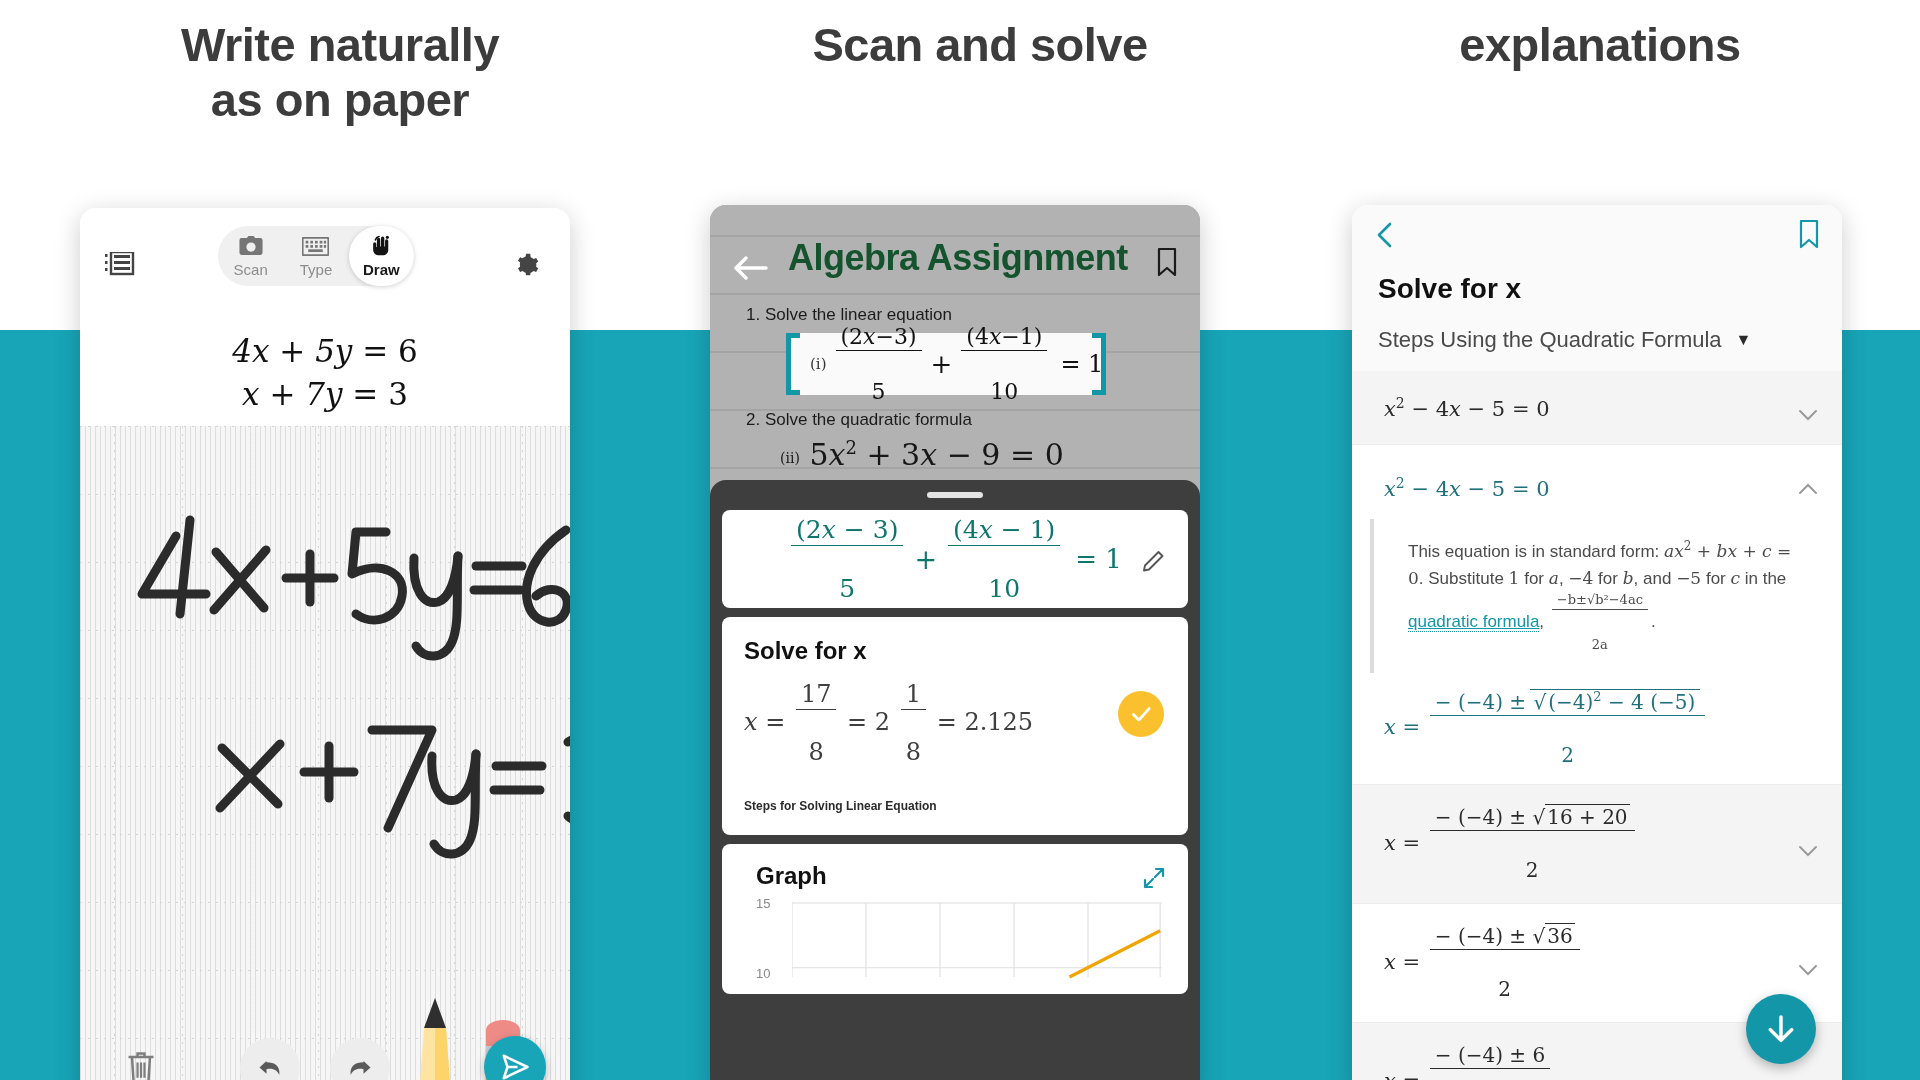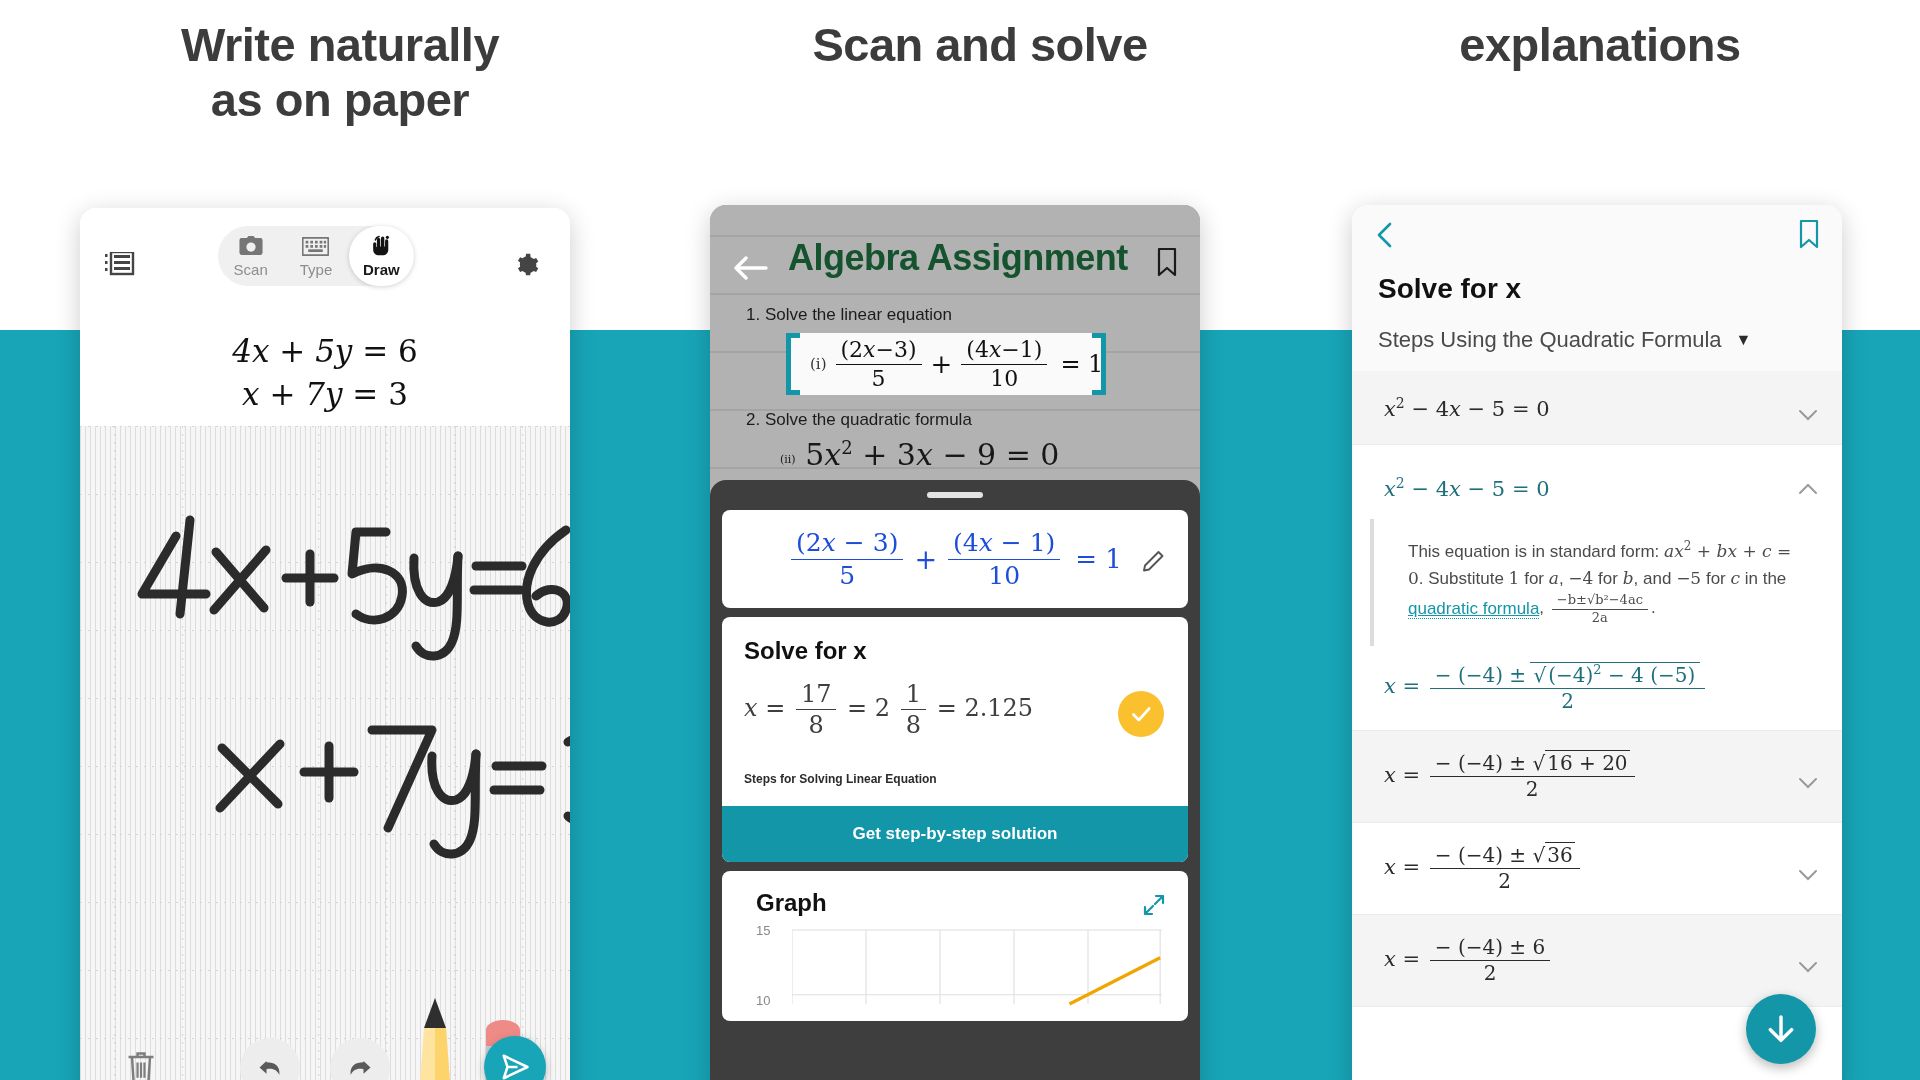--- a/index.html
+++ b/index.html
@@ -183,21 +183,21 @@
     background: #e3e3e3;
     margin: 12px auto 12px auto;
   }
   .p2-card {
     background: #ffffff;
     border-radius: 8px;
     margin-bottom: 9px;
     position: relative;
   }
   #p2-card-eq { height: 98px; display:flex; align-items:center; justify-content:center;
-     font-family:"DejaVu Serif", serif; font-size: 26px; color:#1d4ed8; }
+     font-family:"DejaVu Serif", serif; font-size: 26px; color:#0f766e; }
   #p2-edit-icon { position: absolute; right: 22px; top: 38px; width: 24px; height: 24px; color: #555; }
   #p2-card-solve { padding: 20px 22px 22px 22px; }
   #p2-solve-title { font-size: 24px; font-weight: 700; color: #111; }
   #p2-solve-eq { margin-top: 14px; font-family:"DejaVu Serif", serif; font-size: 24px; color: #3f3f3f; }
   #p2-check {
     position: absolute; right: 24px; top: 74px;
     width: 46px; height: 46px; border-radius: 50%;
     background: #fbc02d;
     display: flex; align-items: center; justify-content: center;
   }
@@ -257,21 +257,21 @@
   .ital { font-family: "DejaVu Serif", serif; font-style: italic; }
   .srf  { font-family: "DejaVu Serif", serif; }
   .qlink { color: #1296a8; border-bottom: 1px dotted #1296a8; }
   #p3-fab {
     position: absolute; right: 26px; bottom: 36px;
     width: 70px; height: 70px; border-radius: 50%;
     background: #1296a8;
     display: flex; align-items: center; justify-content: center;
     box-shadow: 0 4px 12px rgba(0,0,0,0.28);
   }
-  .frac { display:inline-flex; flex-direction: column; align-items:center; vertical-align: middle; margin: 0 3px; }
+  .frac { display:inline-flex; flex-direction: column; align-items:center; vertical-align: middle; margin: 0 3px; gap: 27px; }
   .frac .num { border-bottom: 1.5px solid currentColor; padding: 0 5px; line-height:1.25; }
   .frac .den { padding: 0 5px; line-height:1.25; }
   .sq { border-top: 1.5px solid currentColor; padding: 0 3px; margin-left:-2px; }
 </style>
 </head>
 <body>
 
 <div id="teal-band"></div>
 
 <div class="headline" id="headline-1">
@@ -497,21 +497,21 @@
     <span style="font-size:26px;color:#121212;margin:0 6px;">+</span>
     <span class="frac" style="font-size:22px;color:#121212;">
       <span class="num">(4<i>x</i>−1)</span>
         <span class="den">10</span>
     </span>
     <span style="font-size:24px;color:#121212;margin-left:10px;">= 1</span>
   </div>
 
   <div class="p2-q" id="p2-q2">2. Solve the quadratic formula</div>
   <div id="p2-eq2">
-    <span style="font-size:11px;vertical-align:2px;">(ii)</span>
+    <span style="font-size:14px;vertical-align:2px;">(ii)</span>
     <span>5<i>x</i><sup style="font-size:18px">2</sup> + 3<i>x</i> − 9 = 0</span>
   </div>
 
   <div id="p2-sheet">
     <div id="p2-handle"></div>
 
     <div class="p2-card" id="p2-card-eq">
       <span class="frac" style="font-size:25px;">
         <span class="num">(2<i>x</i> − 3)</span>
           <span class="den">5</span>
@@ -543,21 +543,20 @@
             <span class="den">8</span>
           </span>
         = 2.125
       </div>
       <div id="p2-check">
         <svg viewBox="0 0 24 24" width="26" height="26">
           <path d="M5 12.5 L10 17.5 L19.5 7" fill="none" stroke="#fff" stroke-width="2.6" stroke-linecap="round" stroke-linejoin="round"></path>
         </svg>
       </div>
       <div id="p2-steps-label">Steps for Solving Linear Equation</div>
-      <div id="p2-cta">Get step-by-step solution</div>
     </div>
 
     <div class="p2-card" id="p2-card-graph">
       <div id="p2-graph-title">Graph</div>
       <div id="p2-expand-icon">
         <svg viewBox="0 0 24 24" width="24" height="24">
           <path d="M14 3 h7 v7 M21 3 L13 11 M10 21 H3 v-7 M3 21 L11 13" fill="none" stroke="#1296a8" stroke-width="2.2" stroke-linecap="round" stroke-linejoin="round"></path>
         </svg>
       </div>
       <div id="p2-plot">

